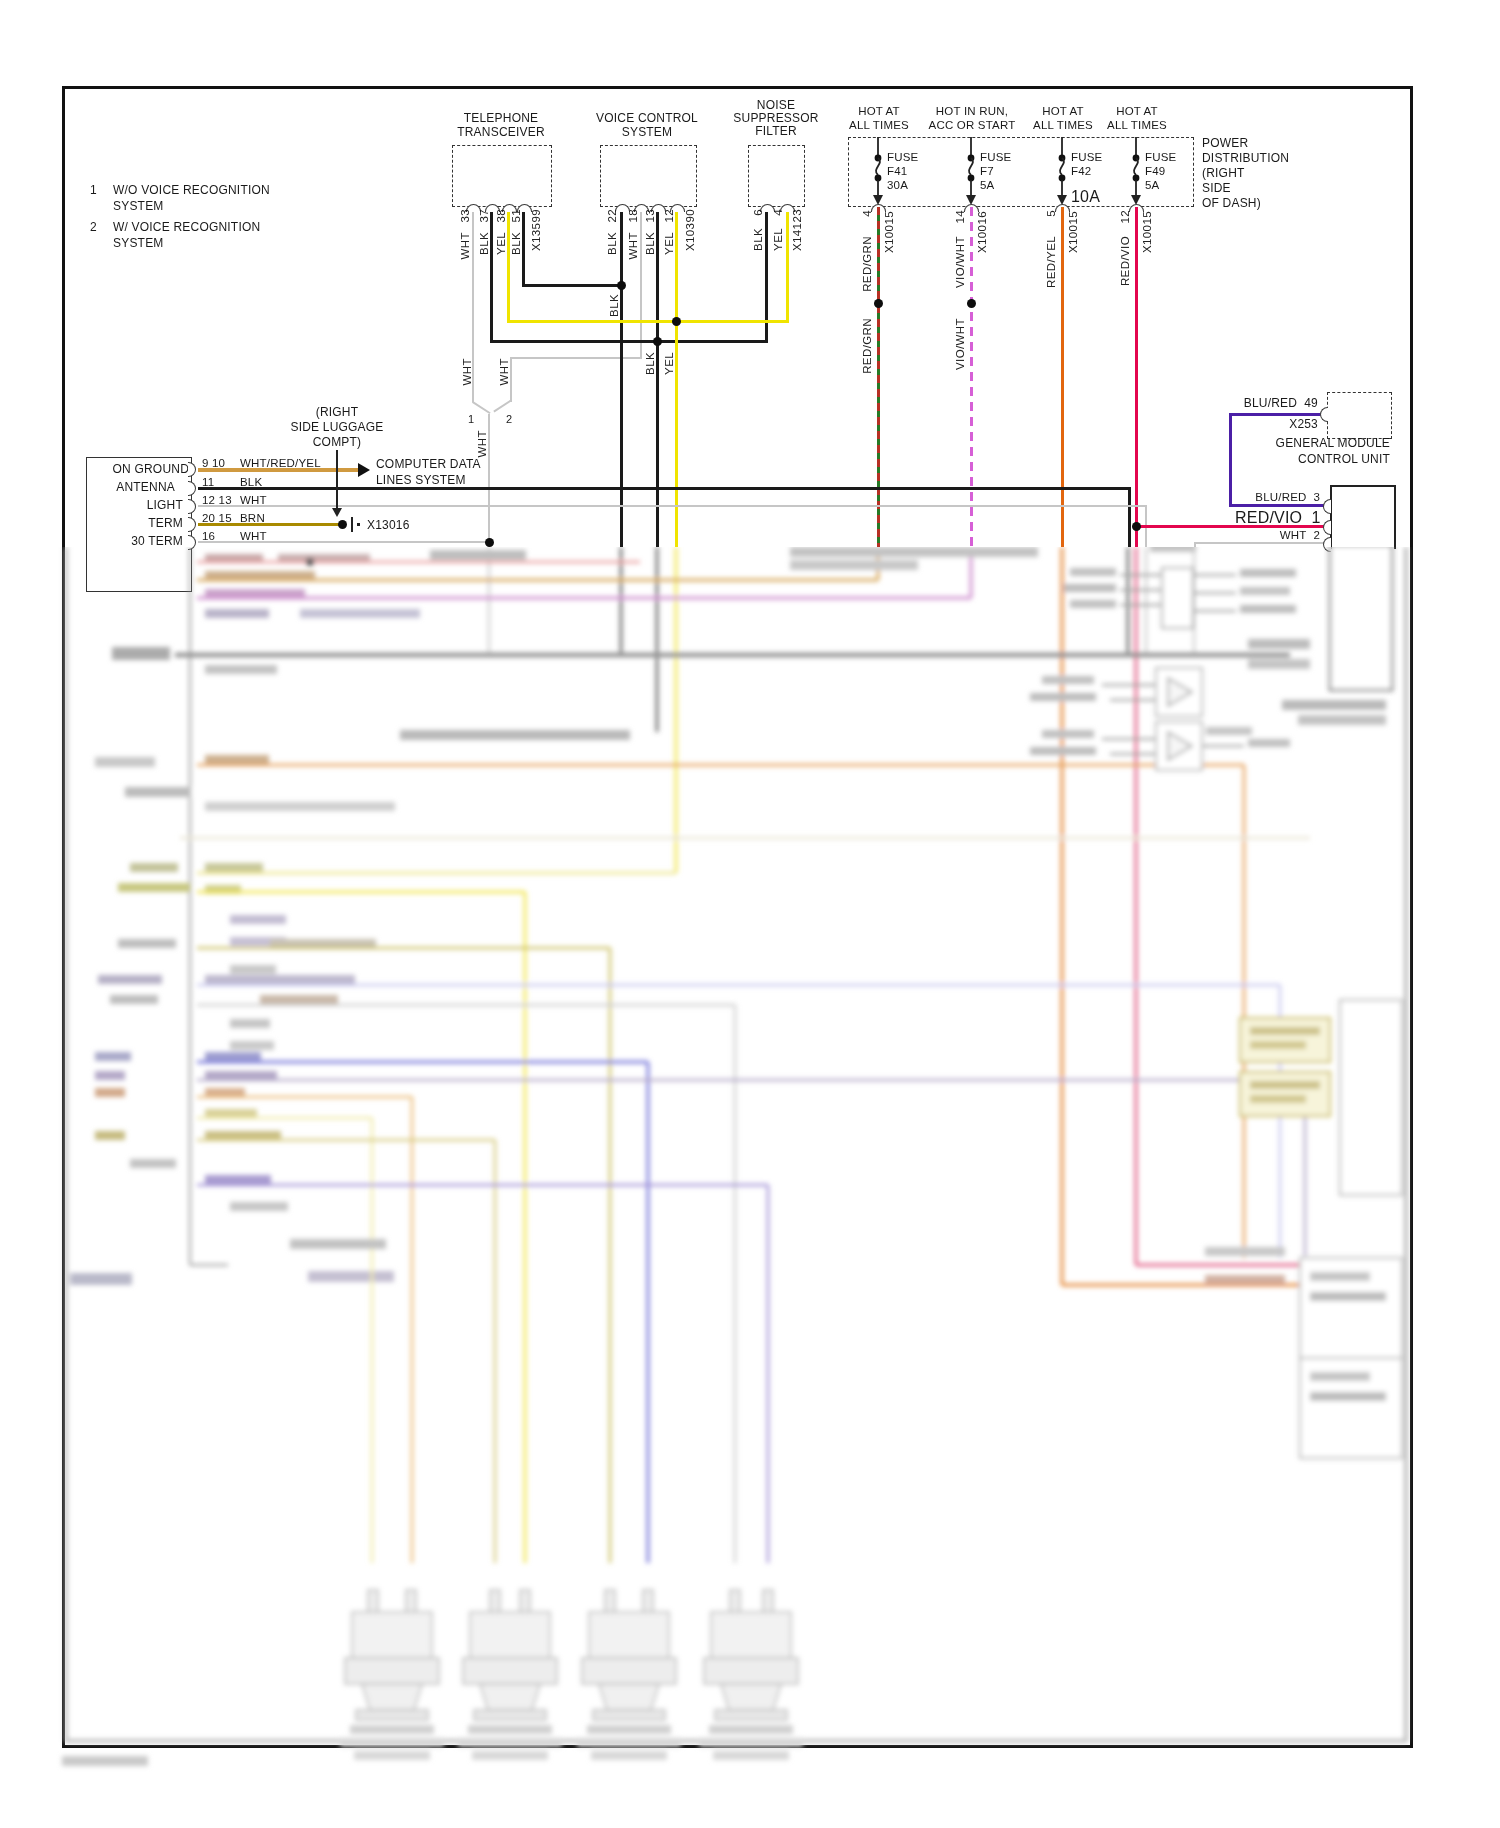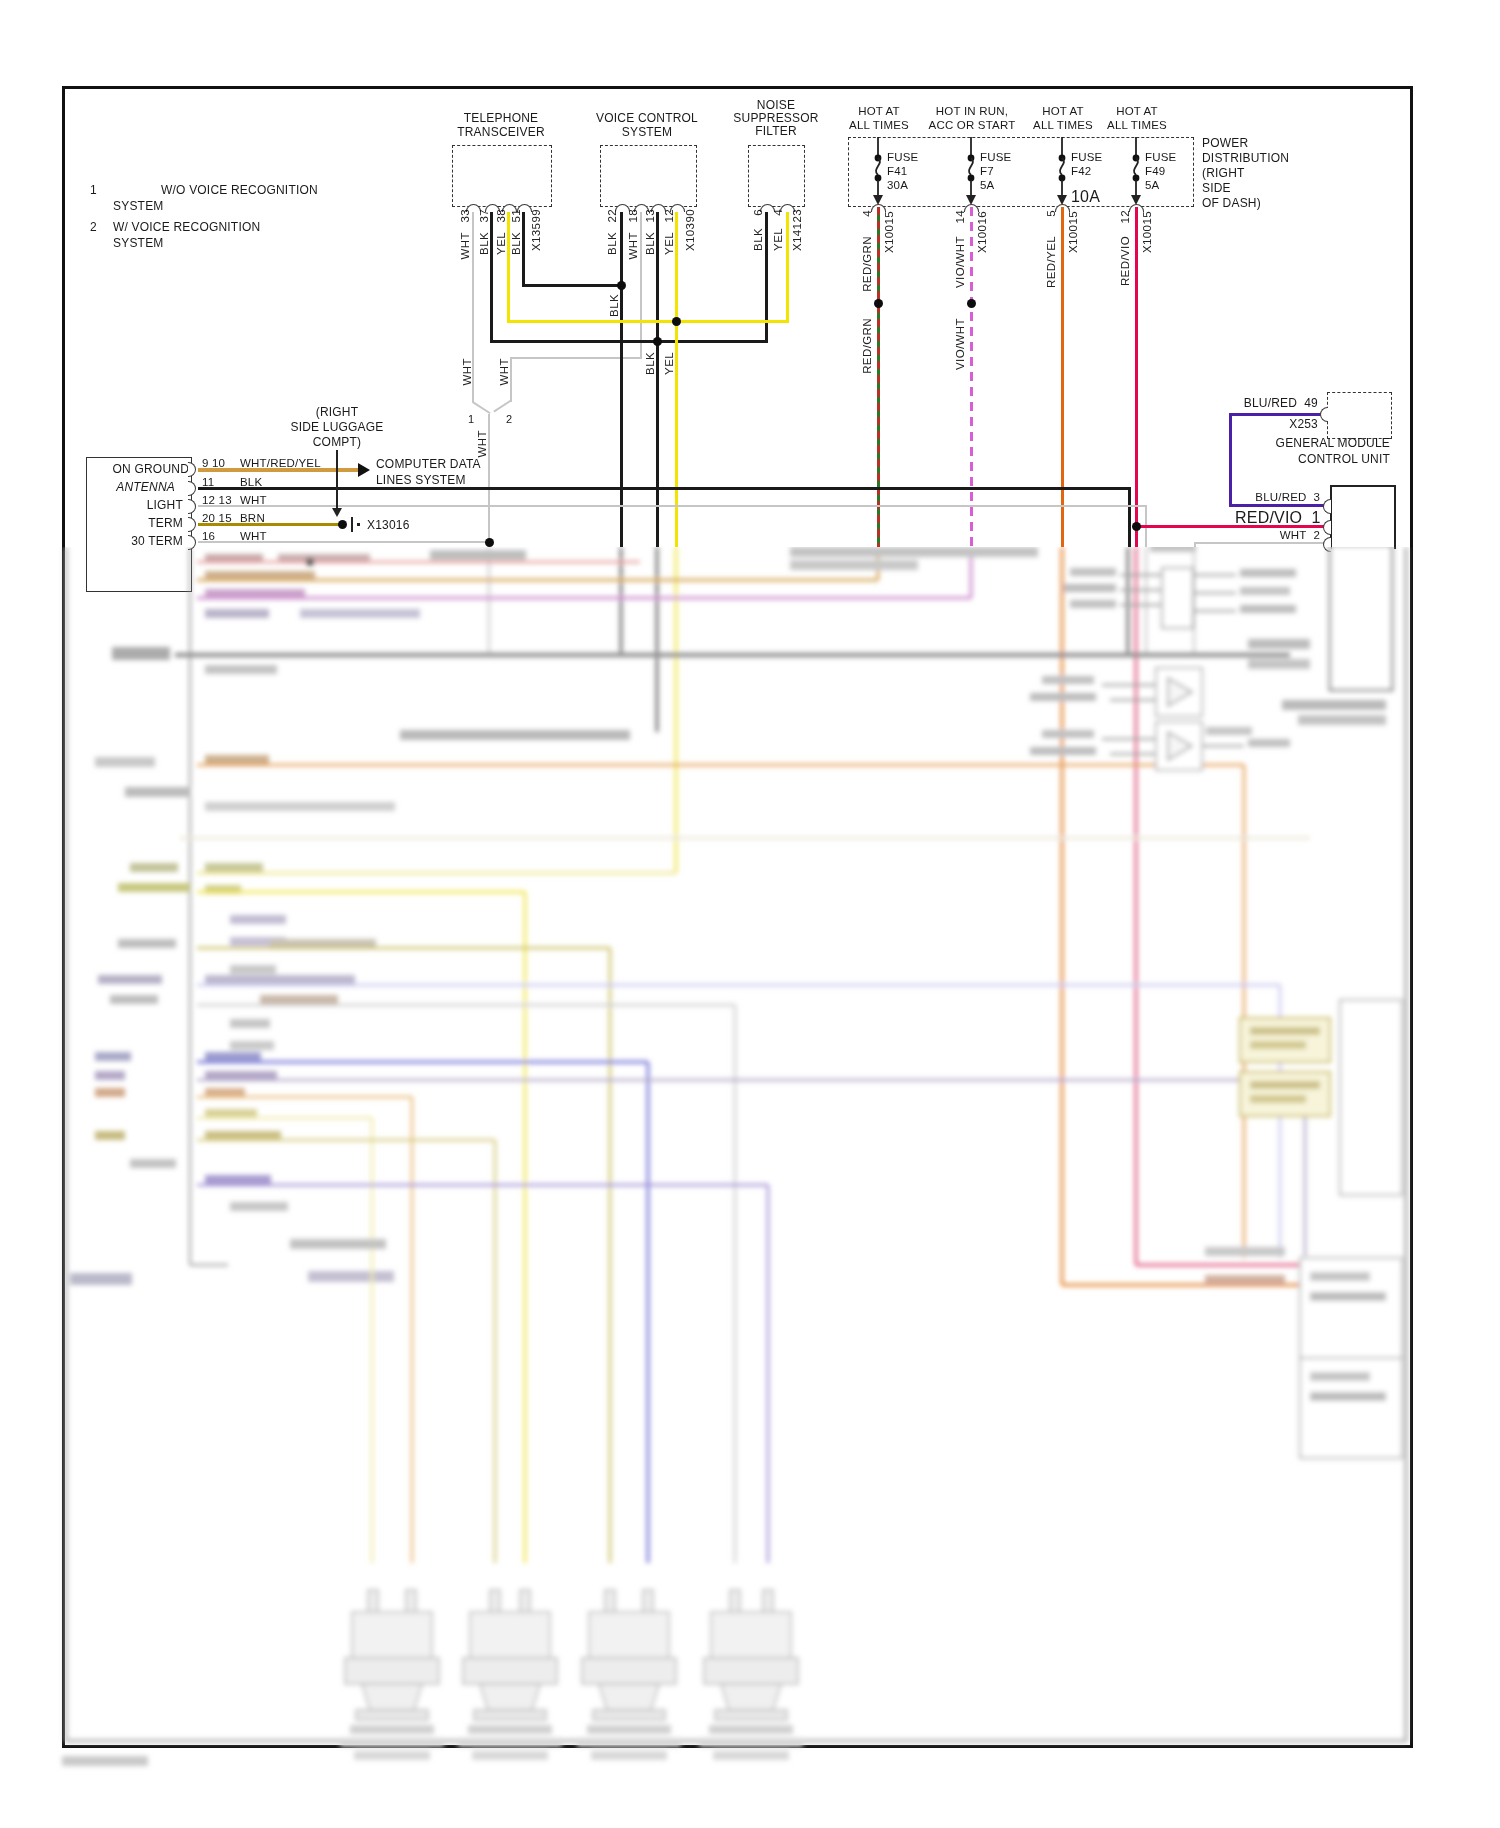--- a/index.html
+++ b/index.html
@@ -28,21 +28,21 @@
   .border-rect{position:absolute;left:62px;top:86px;width:1345px;height:1656px;border:3px solid #111;}
 </style>
 </head>
 <body>
 
 <div class="page">
 
   <div class="border-rect"></div>
 
   <div class="txt" style="left:90px;top:183px;">1</div>
-  <div class="txt" style="left:113px;top:183px;margin-left:48px;">W/O VOICE RECOGNITION</div>
+  <div class="txt" style="left:113px;top:183px;">W/O VOICE RECOGNITION</div>
   <div class="txt" style="left:113px;top:199px;">SYSTEM</div>
   <div class="txt" style="left:90px;top:220px;">2</div>
   <div class="txt" style="left:113px;top:220px;">W/ VOICE RECOGNITION</div>
   <div class="txt" style="left:113px;top:236px;">SYSTEM</div>
 
   <div class="txt ctr" style="left:431px;top:111px;width:140px;">TELEPHONE</div>
   <div class="txt ctr" style="left:431px;top:125px;width:140px;">TRANSCEIVER</div>
   <div class="dashbox" style="left:452px;top:145px;width:98px;height:60px;"></div>
 
   <div class="txt ctr" style="left:577px;top:111px;width:140px;">VOICE CONTROL</div>
@@ -209,21 +209,21 @@
   <div class="vt" style="left:954px;top:318px;">VIO/WHT</div>
   <div class="vt" style="left:1045px;top:210px;">5</div>
   <div class="vt" style="left:1067px;top:211px;">X10015</div>
   <div class="vt" style="left:1045px;top:236px;">RED/YEL</div>
   <div class="vt" style="left:1119px;top:210px;">12</div>
   <div class="vt" style="left:1141px;top:211px;">X10015</div>
   <div class="vt" style="left:1119px;top:236px;">RED/VIO</div>
 
   <div class="abs" style="left:86px;top:457px;width:104px;height:133px;border:1.6px solid #333;"></div>
   <div class="txt rl" style="left:88px;top:462px;width:95px;padding-left:6px;">ON GROUND</div>
-  <div class="txt rl" style="left:80px;top:480px;width:95px;font-style:italic;">ANTENNA</div>
+  <div class="txt rl" style="left:80px;top:480px;width:95px;">ANTENNA</div>
   <div class="txt rl" style="left:88px;top:498px;width:95px;">LIGHT</div>
   <div class="txt rl" style="left:88px;top:516px;width:95px;">TERM</div>
   <div class="txt rl" style="left:88px;top:534px;width:95px;">30 TERM</div>
   <div class="bumpr" style="left:188px;top:462px;"></div>
   <div class="bumpr" style="left:188px;top:481px;"></div>
   <div class="bumpr" style="left:188px;top:499px;"></div>
   <div class="bumpr" style="left:188px;top:517px;"></div>
   <div class="bumpr" style="left:188px;top:535px;"></div>
   <div class="txt" style="left:202px;top:456px;font-size:11.5px;">9 10</div>
   <div class="txt" style="left:202px;top:475px;font-size:11.5px;">11</div>

